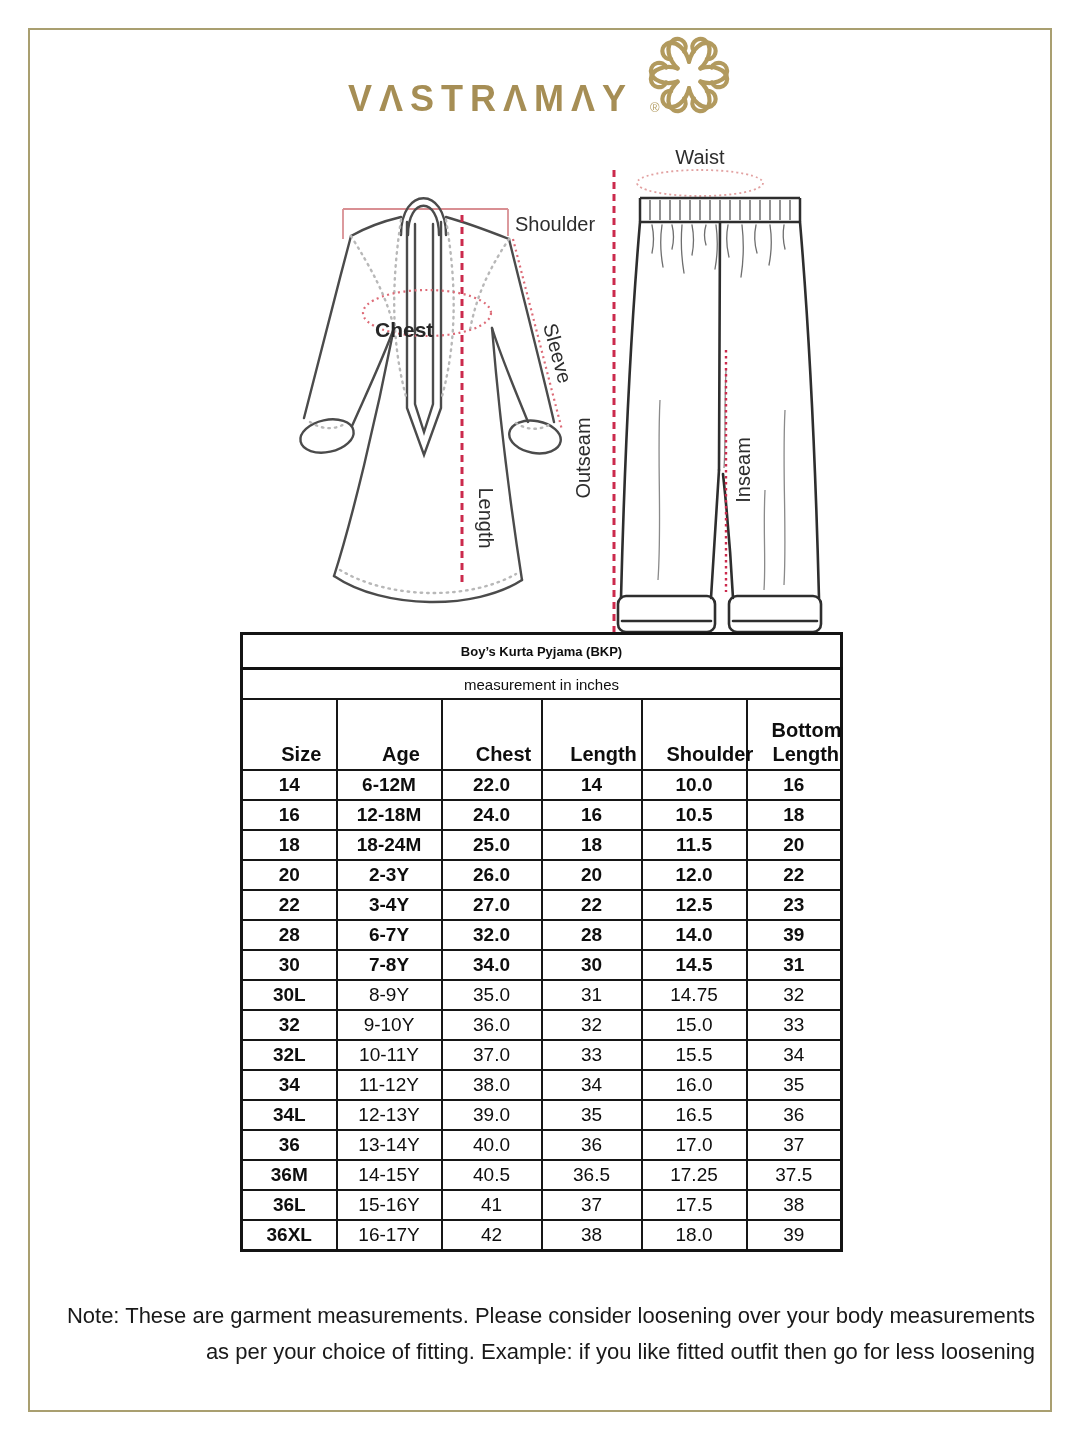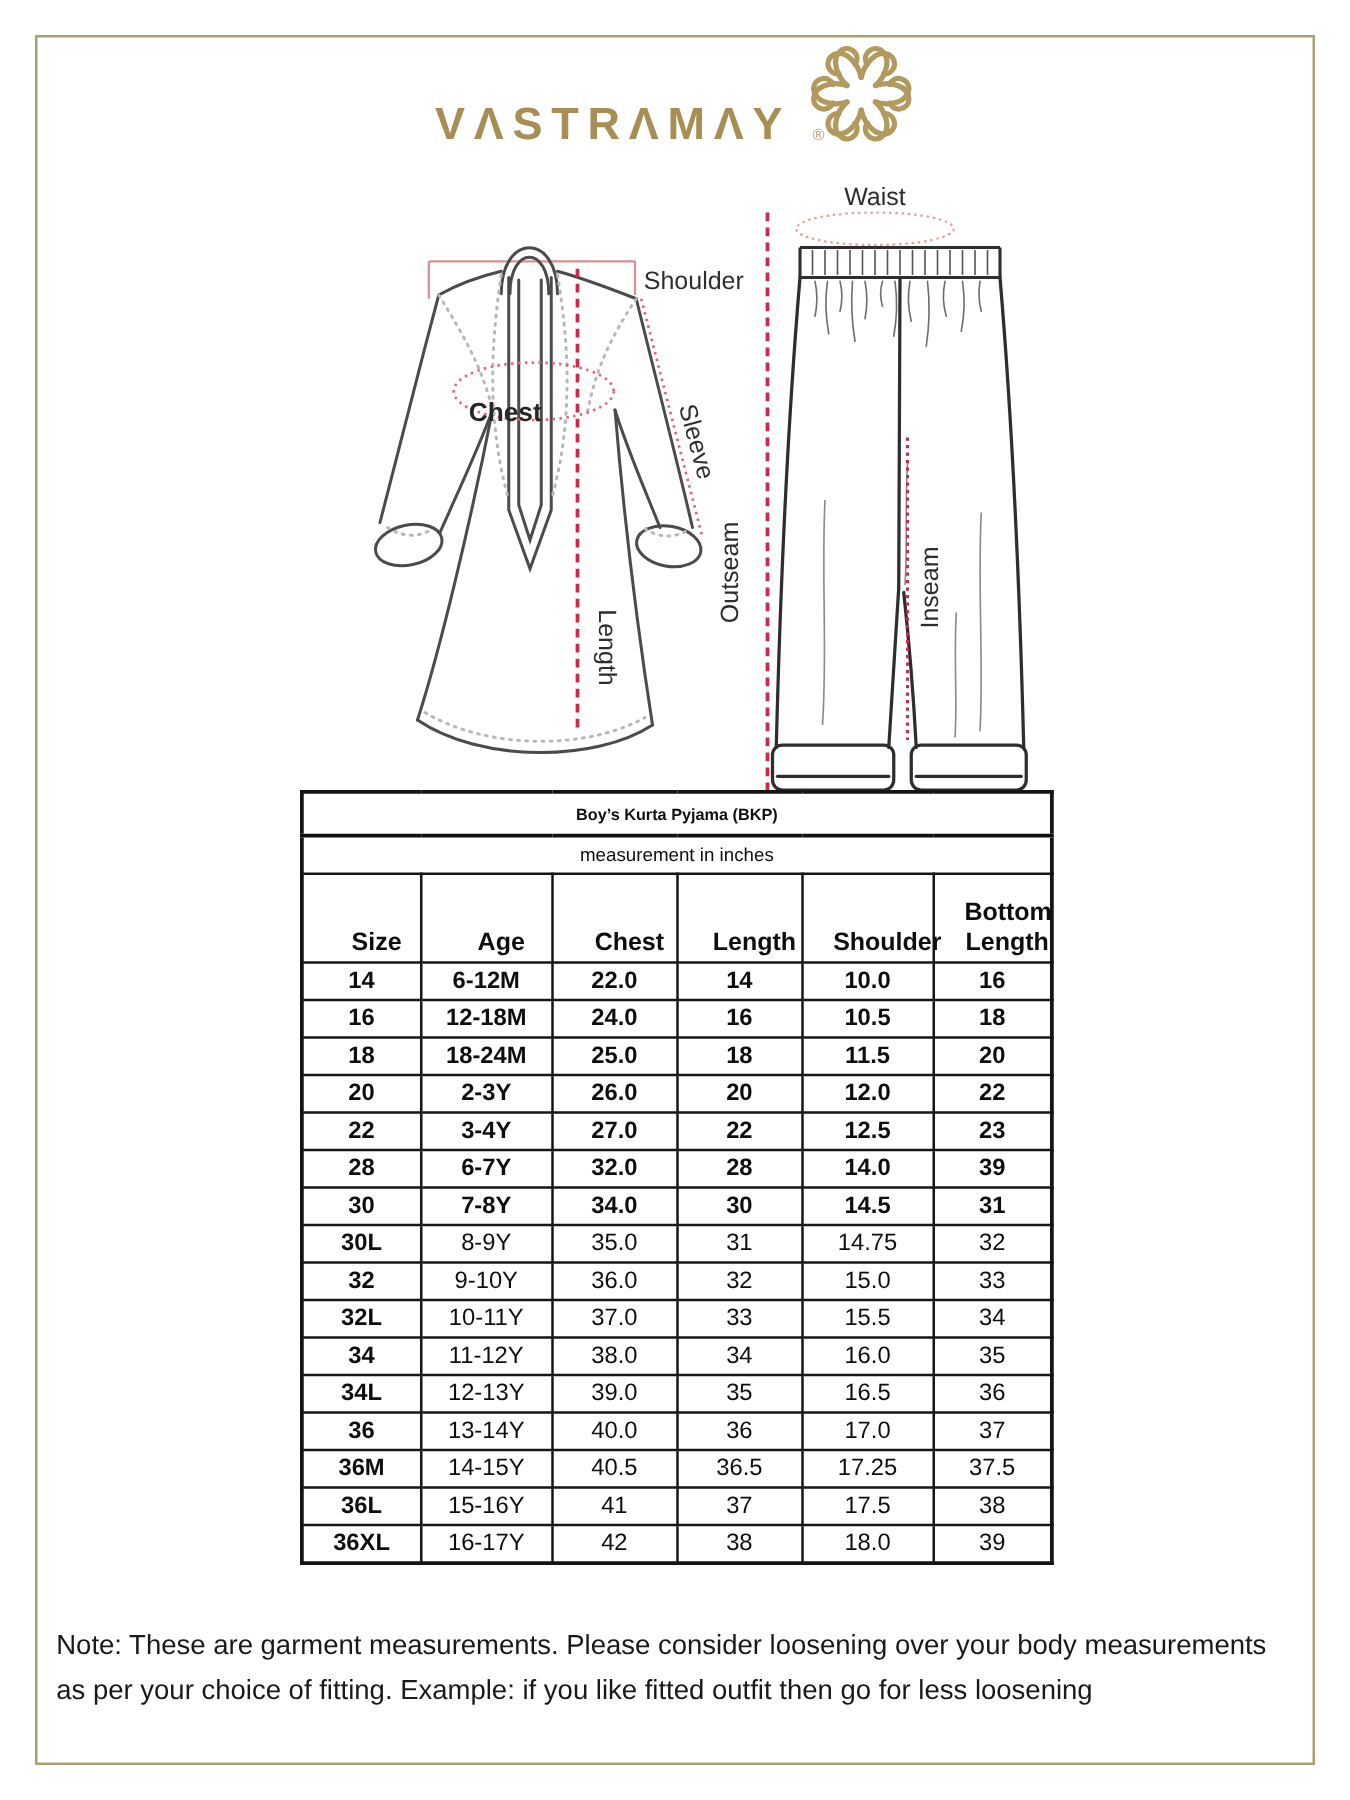--- a/index.html
+++ b/index.html
@@ -25,21 +25,21 @@
     border:3px solid #141414;table-layout:fixed;}
   .size-table td,.size-table th{border:2px solid #161616;text-align:center;
     font-size:19px;padding:0;color:#0e0e0e;}
   .size-table .title-cell{height:32px;font-size:13px;font-weight:700;border-bottom:3px solid #111;}
   .size-table .subtitle-cell{height:28px;font-size:15px;font-weight:400;}
   .size-table th{height:66px;vertical-align:bottom;font-size:20px;font-weight:700;
     padding-bottom:3px;line-height:24px;padding-left:24px;}
   .size-table td{height:28px;}
   .size-table td.bold{font-weight:700;}
   
-  .note{position:absolute;left:45px;width:990px;top:1298px;text-align:left;
+  .note{position:absolute;left:45px;width:990px;top:1298px;text-align:right;
     font-size:22px;line-height:36px;color:#191919;}
 </style>
 </head>
 <body>
 
 <div class="frame"></div>
 
 <div class="brand">VΛSTRΛMΛY</div>
 <div class="reg">®</div>
 <svg class="ornament" viewBox="-50 -50 100 100">

